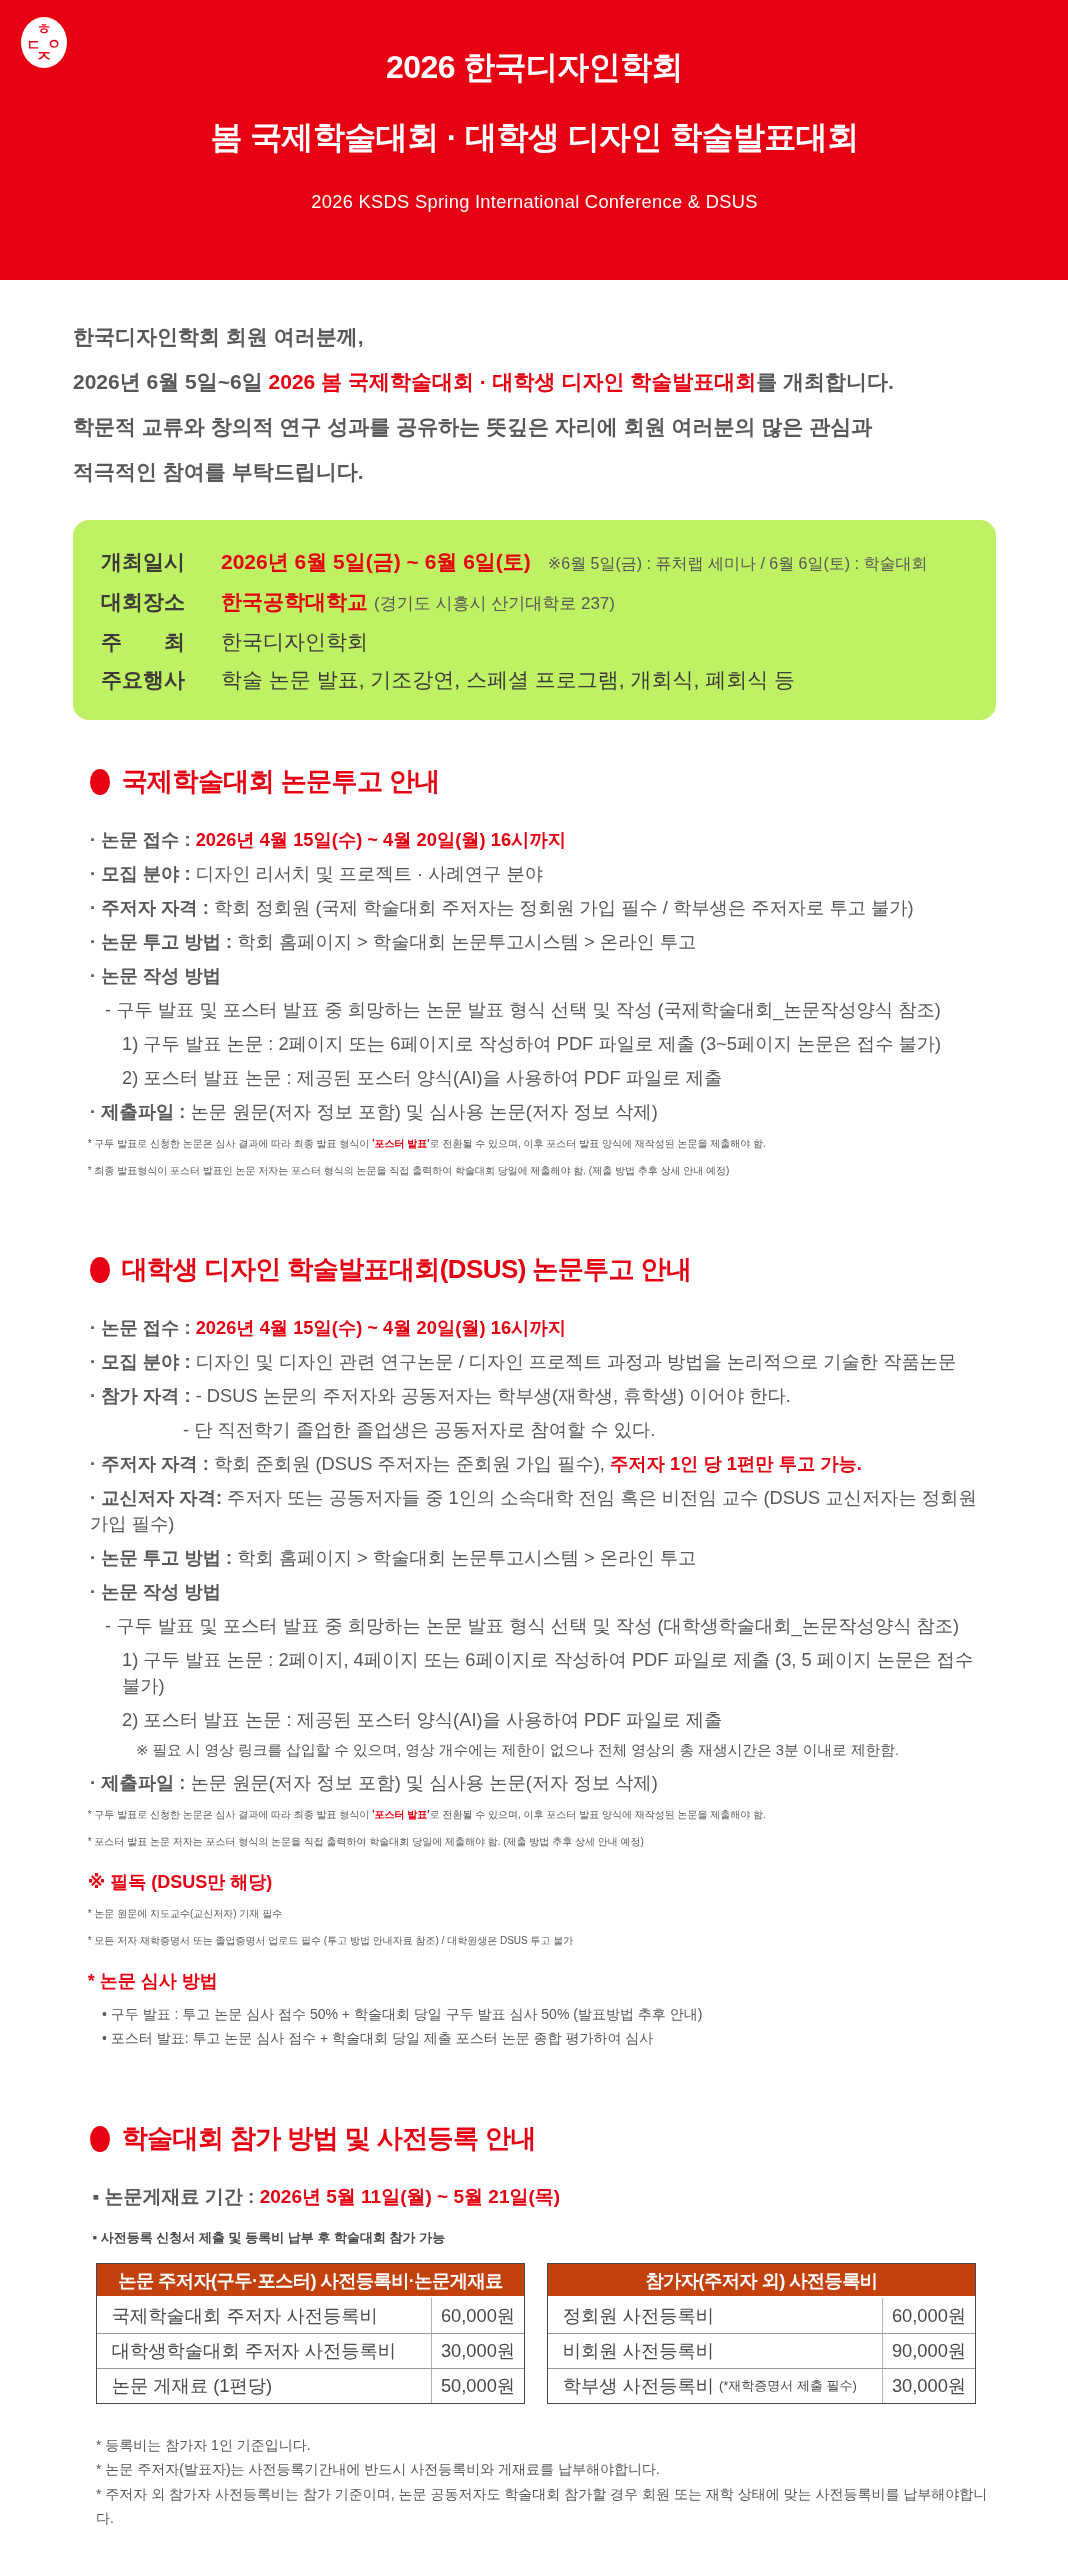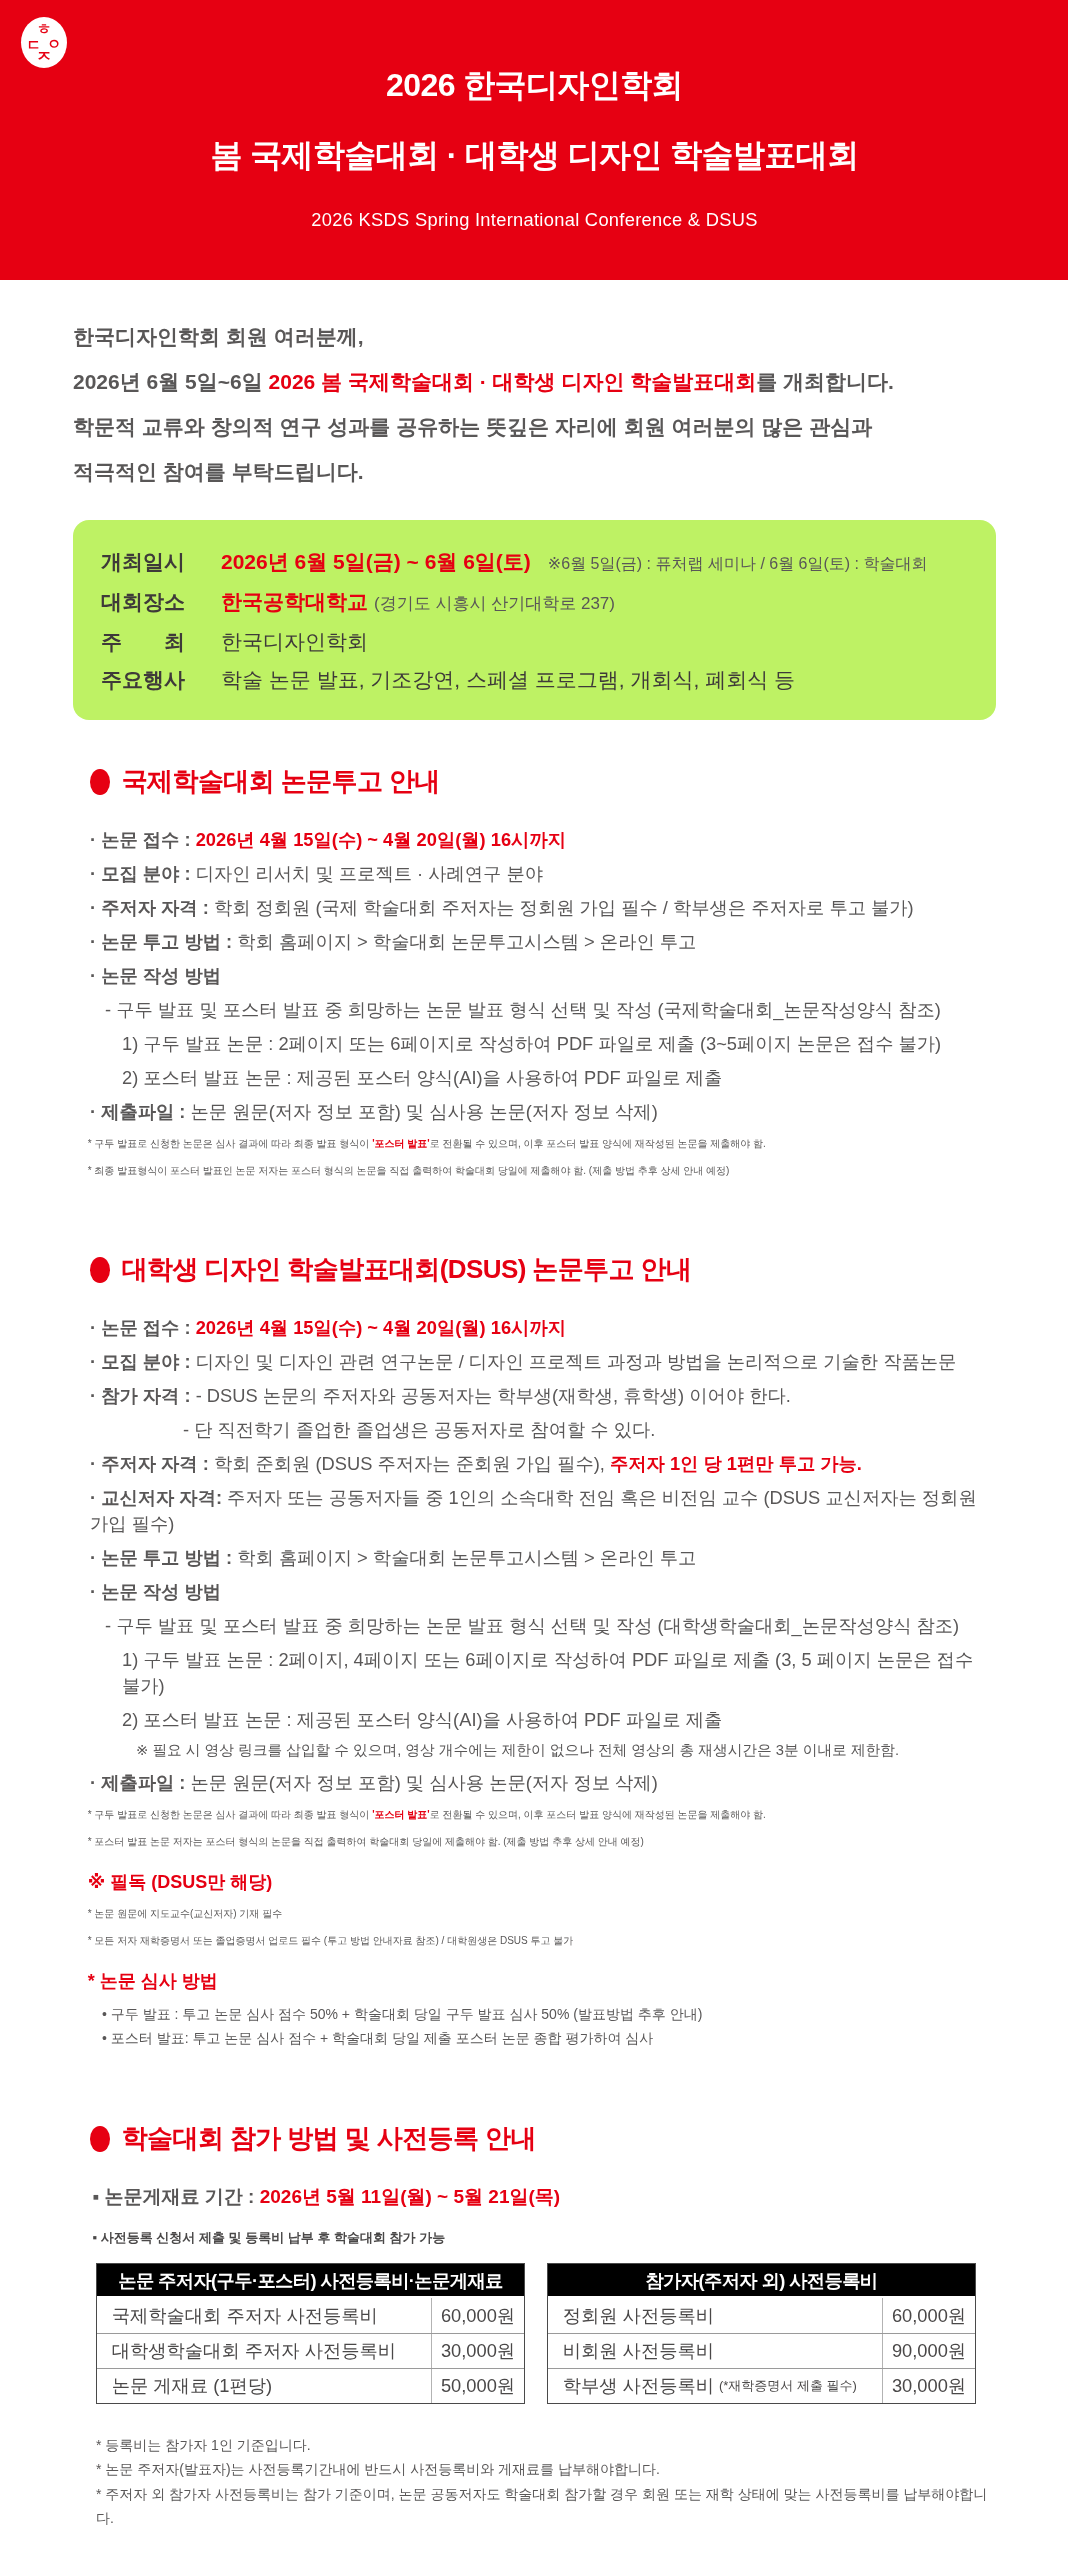--- a/index.html
+++ b/index.html
@@ -39,21 +39,21 @@
   .seal-hdr .g-top{top:4.9px;left:50%;transform:translateX(-50%);}
   .seal-hdr .g-left{top:21px;left:5.5px;}
   .seal-hdr .g-right{top:19.5px;right:5.5px;}
   .seal-hdr .g-bottom{bottom:4.3px;left:50%;transform:translateX(-50%);}
   .hdr h1{
     margin:0;
     font-size:32px;
     font-weight:700;
     letter-spacing:-0.6px;
   }
-  .hdr .t1{padding-top:64px;}
+  .hdr .t1{padding-top:46px;}
   .hdr .t2{margin-top:26px;}
   .hdr .sub{
     margin-top:30.5px;
     font-size:18.3px;
     font-weight:400;
     letter-spacing:0.3px;
   }
   
   main{padding:0 73px;}
   .intro{
@@ -112,21 +112,21 @@
   .note{font-size:10px;line-height:21px;margin:4.9px 0 6.1px 14.7px;color:var(--text);}
   .red-head{color:var(--red);font-weight:700;font-size:18px;margin:18.3px 0 8.5px 14.7px;}
   .review-li{font-size:14px;line-height:24.4px;margin-left:29px;color:var(--text);}
   
   .pre-line{font-size:19px;margin:0 0 18.3px 19.5px;color:var(--text);}
   .pre-line .lb{font-weight:700;}
   .pre-line2{font-size:13px;font-weight:700;color:#4a4848;margin:0 0 7.3px 19.5px;}
   .tables{display:flex;gap:22px;margin:16px 0 29px 23px;}
   .tbl{width:429px;border:1.8px solid #4a4a4a;background:#fff;}
   .tbl-h{
-    background:#000000;color:#fff;font-weight:700;font-size:18.3px;
+    background:#c2410c;color:#fff;font-weight:700;font-size:18.3px;
     text-align:center;height:34px;line-height:34px;
     border-bottom:2.4px solid #ffffff;
     letter-spacing:-0.6px;
     white-space:nowrap;
   }
   .tbl-row{display:flex;height:35px;}
   .tbl-row + .tbl-row{border-top:1.2px solid #9a9a9a;}
   .cell-l{flex:1;padding:0 14.7px;display:flex;align-items:center;font-size:18.3px;color:#4a4848;}
   .cell-l .cl-small{font-size:13px;margin-left:4.9px;}
   .cell-p{width:93px;border-left:1.2px solid #b3b3b3;display:flex;align-items:center;justify-content:center;font-size:18.3px;color:#4a4848;}

